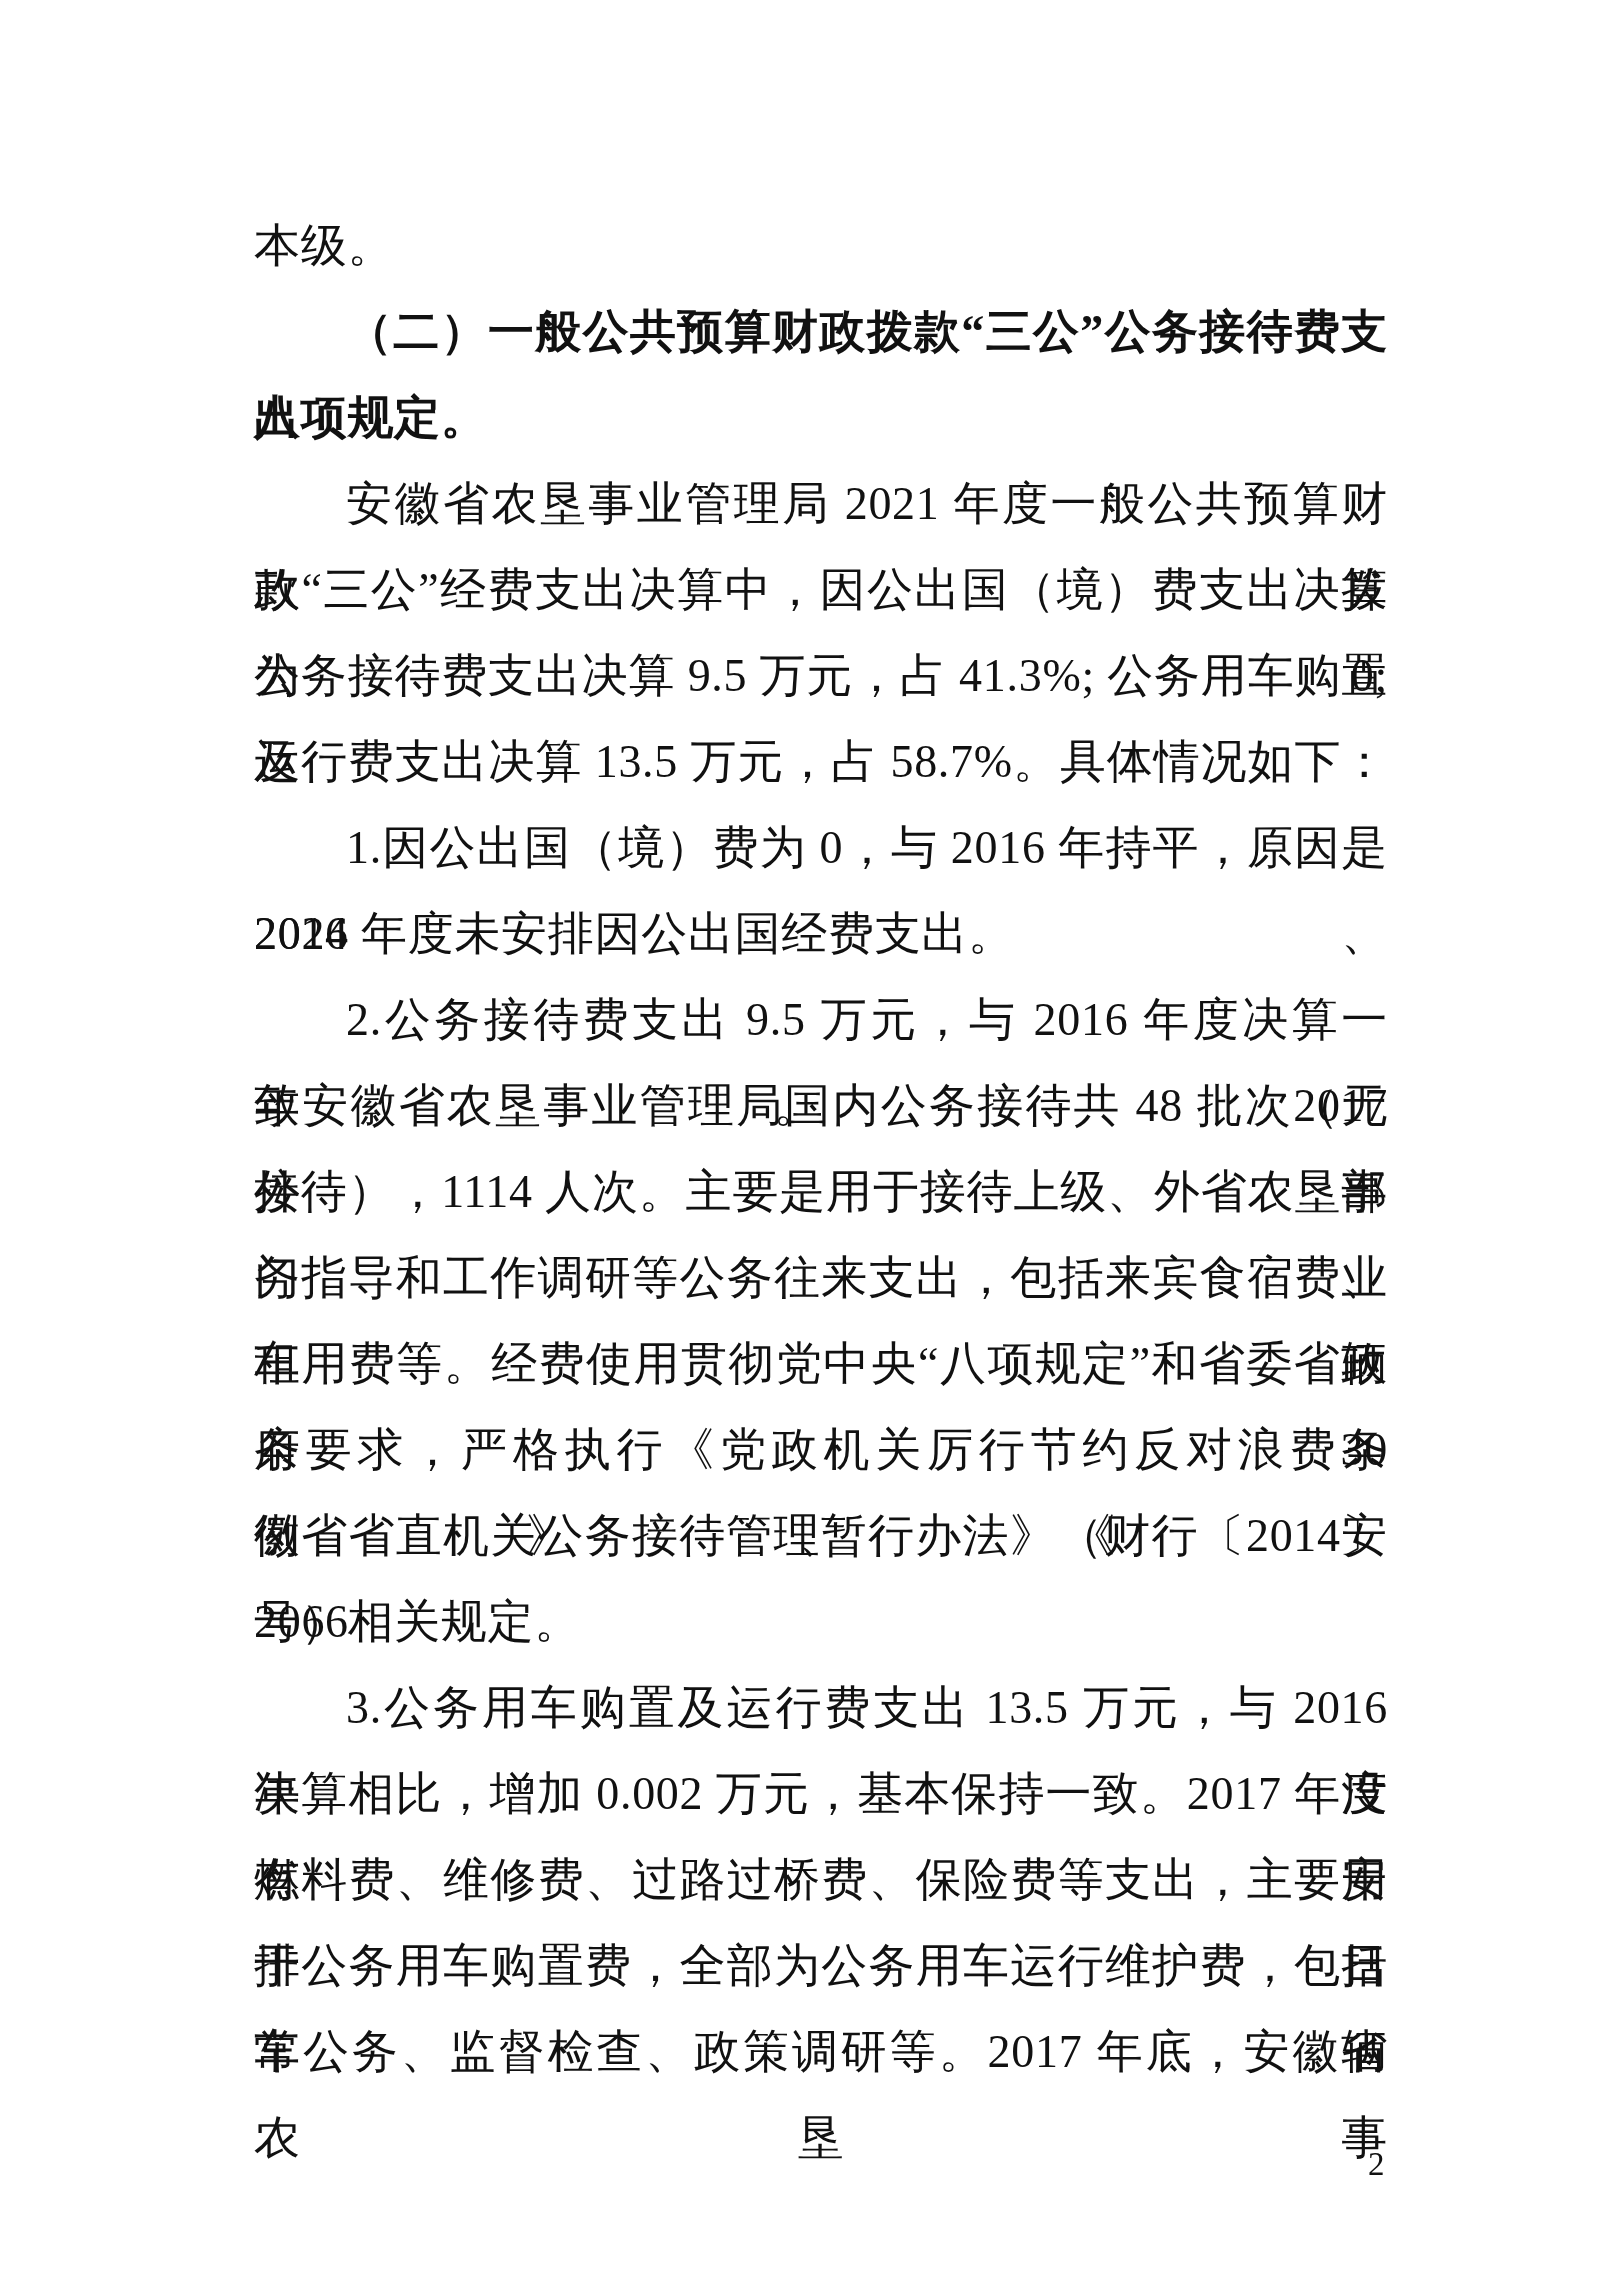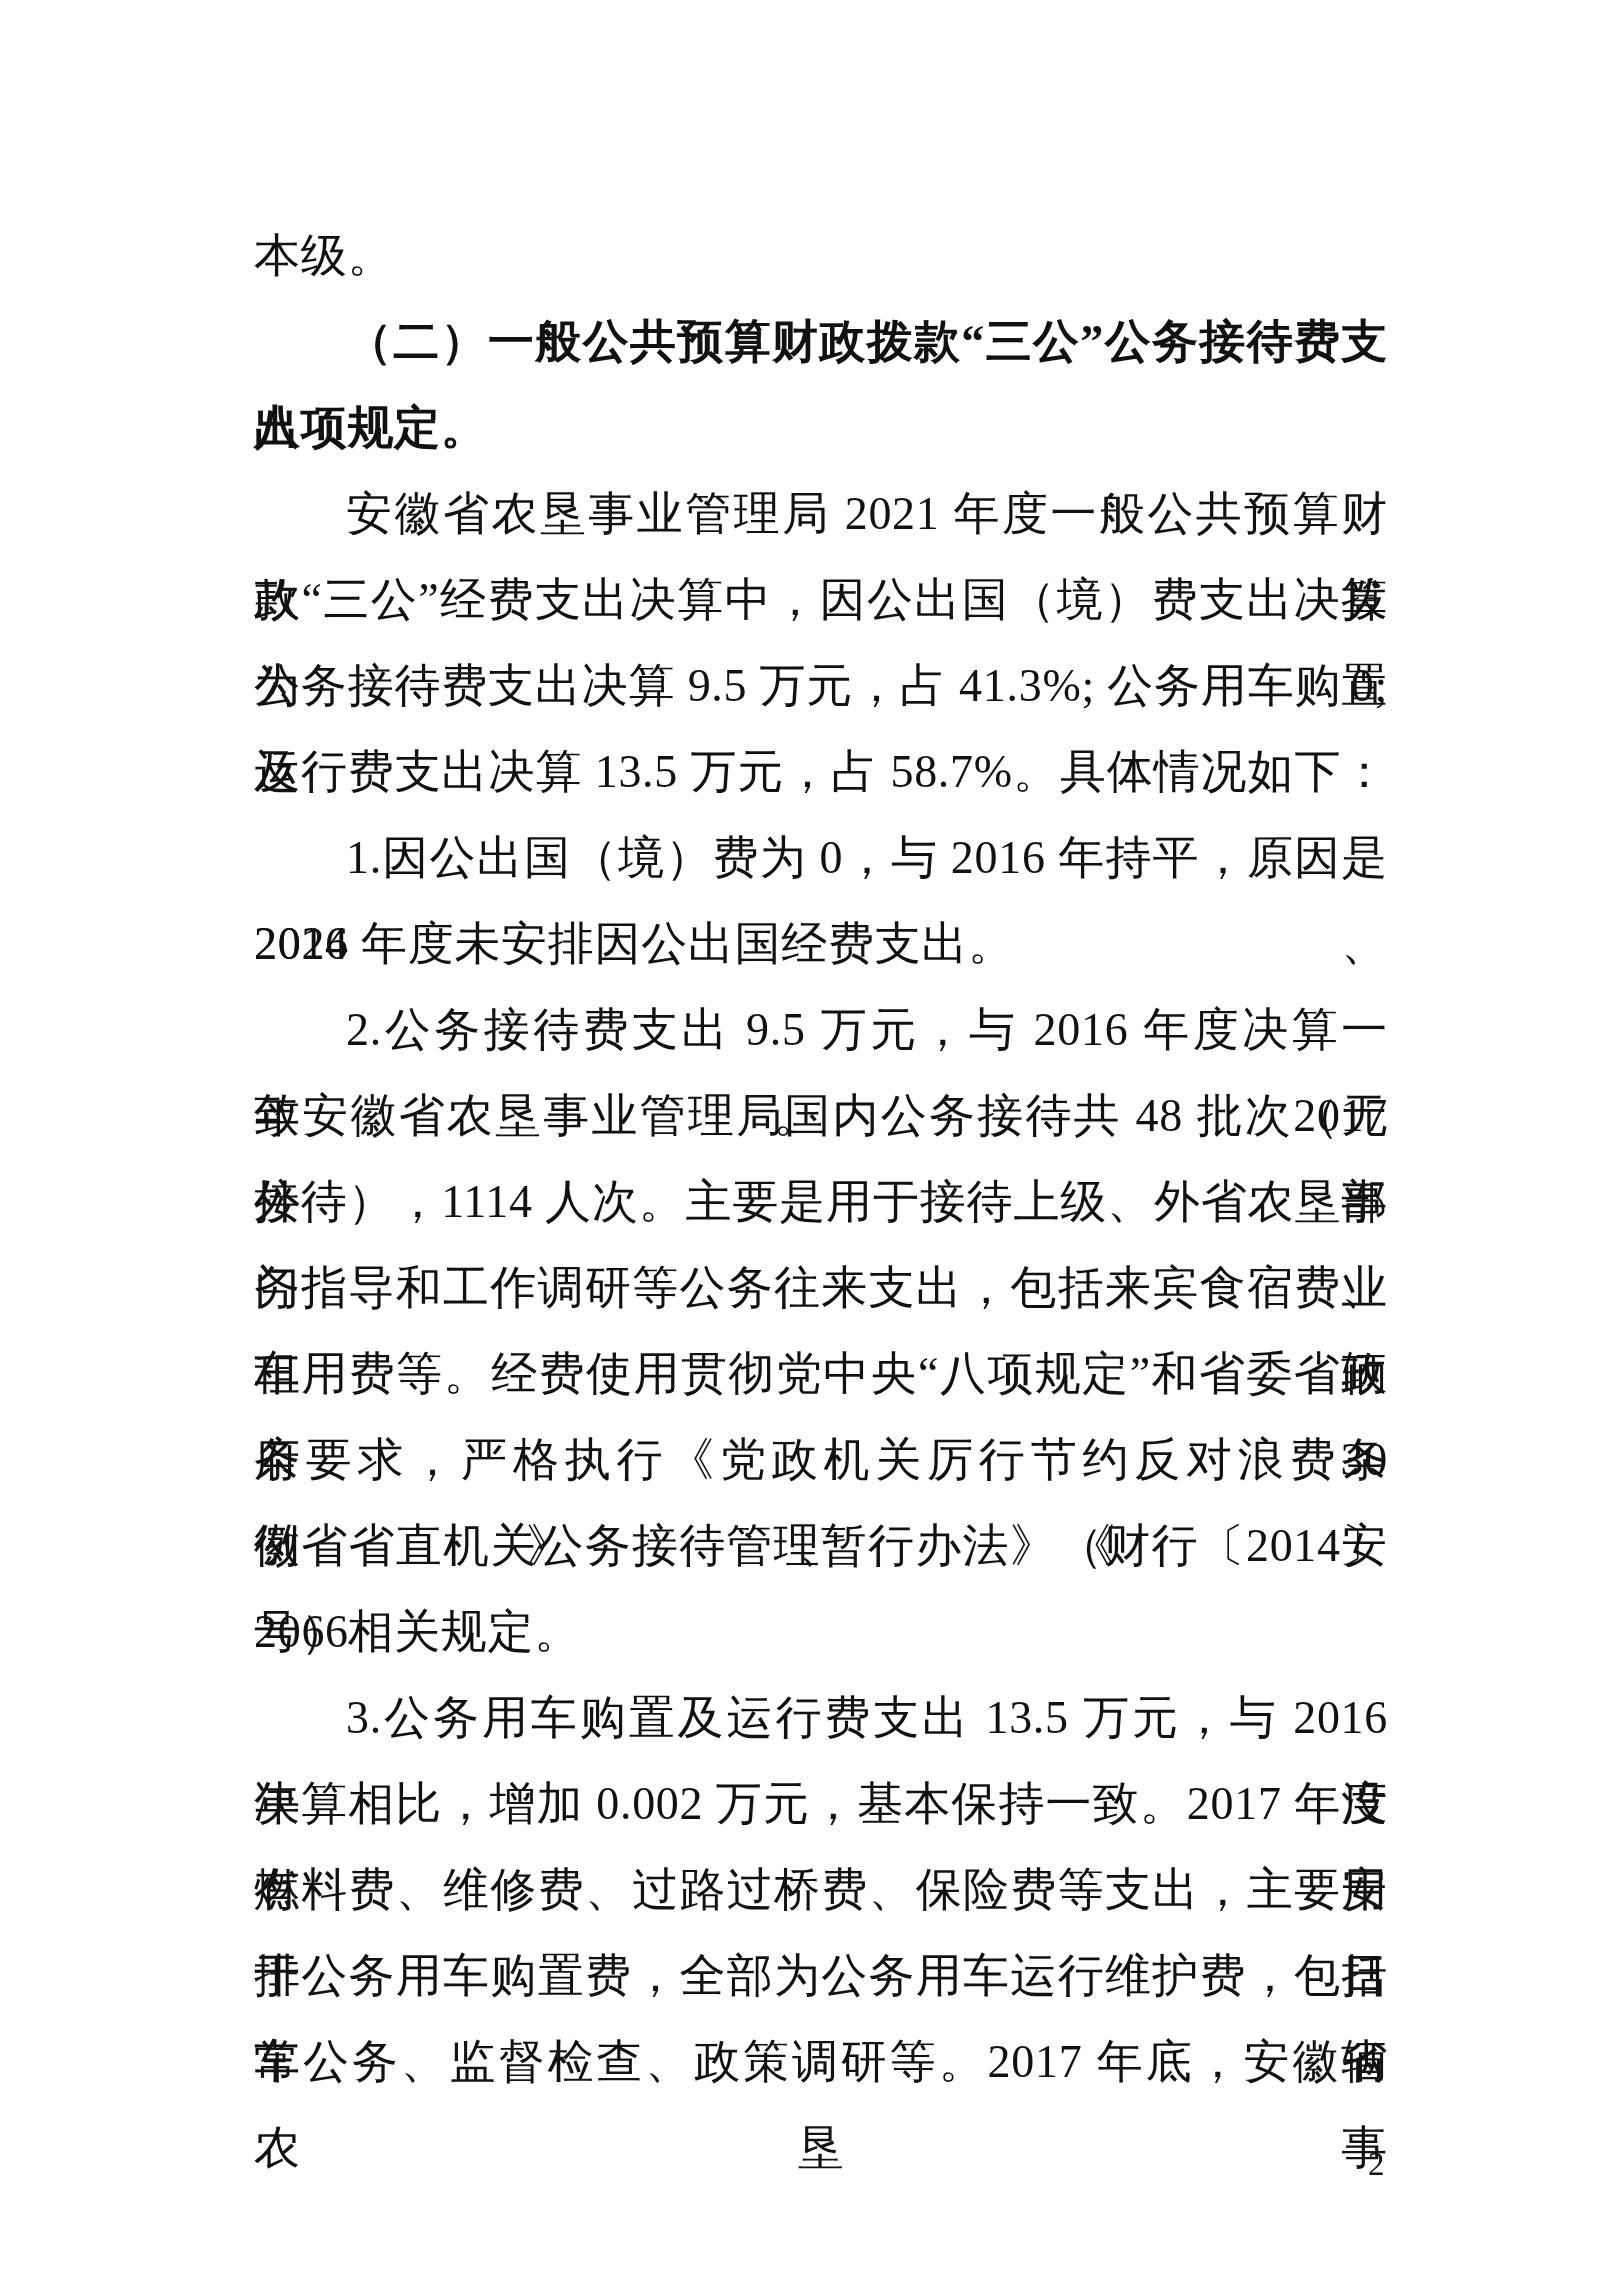--- a/index.html
+++ b/index.html
@@ -12,21 +12,21 @@
     width: 1622px;
     height: 2295px;
     background: #ffffff;
     overflow: hidden;
     font-family: "Liberation Serif", "DejaVu Serif", serif;
     color: #111111;
   }
   .text-block {
     position: absolute;
     left: 254px;
-    top: 213px;
+    top: 203px;
     width: 1134px;
   }
   .line {
     height: 86px;
     line-height: 86px;
     font-size: 46px;
     letter-spacing: 0.7px;
     text-align: justify;
     text-align-last: left;
     overflow: visible;

